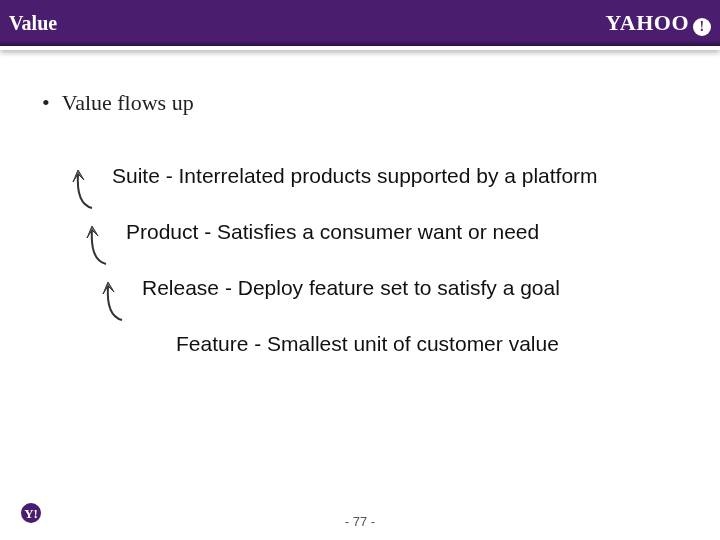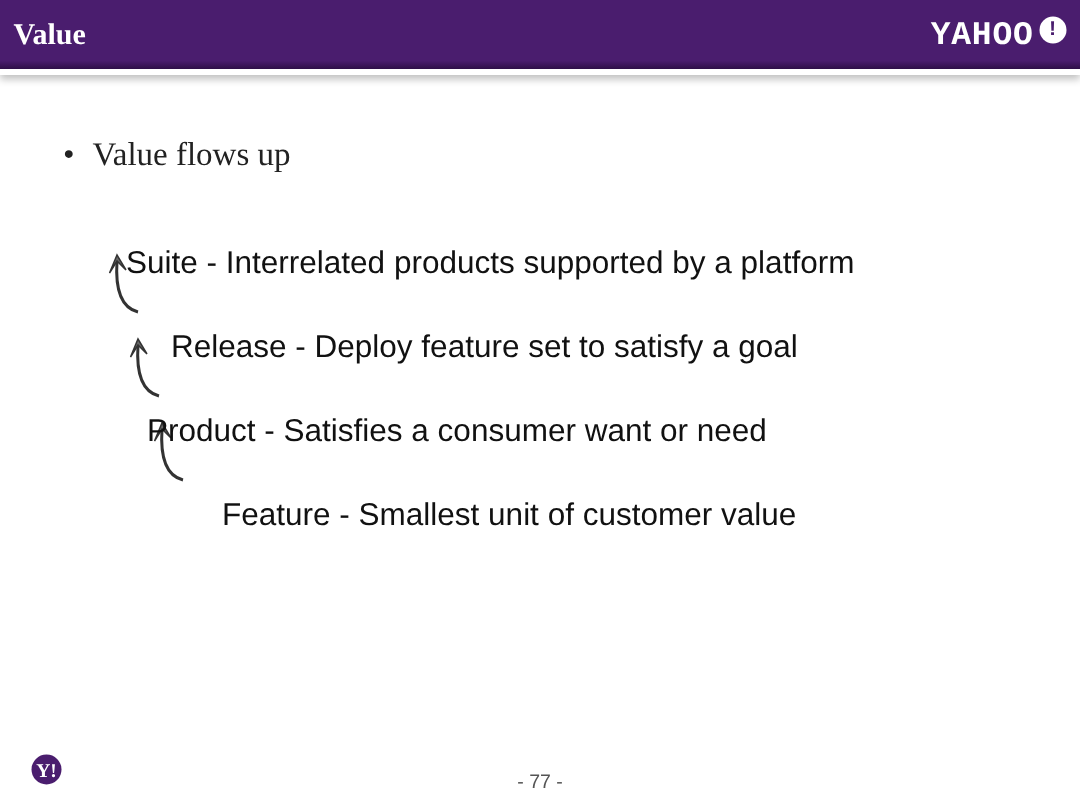--- a/index.html
+++ b/index.html
@@ -19,26 +19,26 @@
     padding: 0 9px;
   }
   .header-title {
     color: #fff;
     font-family: Georgia, 'Times New Roman', serif;
     font-weight: bold;
     font-size: 20px;
   }
   .yahoo-logo {
     color: #fff;
-    font-family: Liberation Mono, monospace;
+    font-family: Liberation Serif, serif;
     font-weight: bold;
     font-size: 22px;
     letter-spacing: 0.5px;
     display: flex;
-    align-items: flex-start;
+    align-items: flex-end;
     gap: 2px;
     margin-left: 12px;
   }
   .yahoo-bang {
     display: inline-flex;
     align-items: center;
     justify-content: center;
     width: 18px;
     height: 18px;
     border-radius: 50%;
@@ -66,21 +66,21 @@
   .rows { position: relative; }
   .row {
     font-family: Arial, Helvetica, sans-serif;
     font-size: 21px;
     color: #111;
     position: relative;
     height: 56px;
     display: flex;
     align-items: center;
   }
-  .row .txt { position: absolute; }
+  .row .txt { position: absolute; margin-left: 28px; }
   .r1 .txt { left: 50px; }
   .r2 .txt { left: 64px; }
   .r3 .txt { left: 80px; }
   .r4 .txt { left: 114px; }
 
   .arrow {
     position: absolute;
     width: 34px;
     height: 56px;
     pointer-events: none;
@@ -140,25 +140,25 @@
         <path d="M 6 16 L 1 24 L 6 12 L 12 22 Z" fill="#6a6a6a" stroke="#333" stroke-width="1"></path>
       </svg>
       <svg class="arrow a3" viewBox="0 0 34 56">
         <path d="M 20 50 Q 4 46 6 16" fill="none" stroke="#333" stroke-width="2"></path>
         <path d="M 6 16 L 1 24 L 6 12 L 12 22 Z" fill="#6a6a6a" stroke="#333" stroke-width="1"></path>
       </svg>
 
       <div class="row r1">
         <span class="txt">Suite - Interrelated products supported by a platform</span>
       </div>
+      <div class="row r2">
+        <span class="txt">Product - Satisfies a consumer want or need</span>
+      </div>
       <div class="row r3">
         <span class="txt">Release - Deploy feature set to satisfy a goal</span>
-      </div>
-      <div class="row r2">
-        <span class="txt">Product - Satisfies a consumer want or need</span>
       </div>
       <div class="row r4">
         <span class="txt">Feature - Smallest unit of customer value</span>
       </div>
     </div>
 
   </div>
 
   <div class="footer">
     <svg class="footer-logo" viewBox="0 0 22 22">

